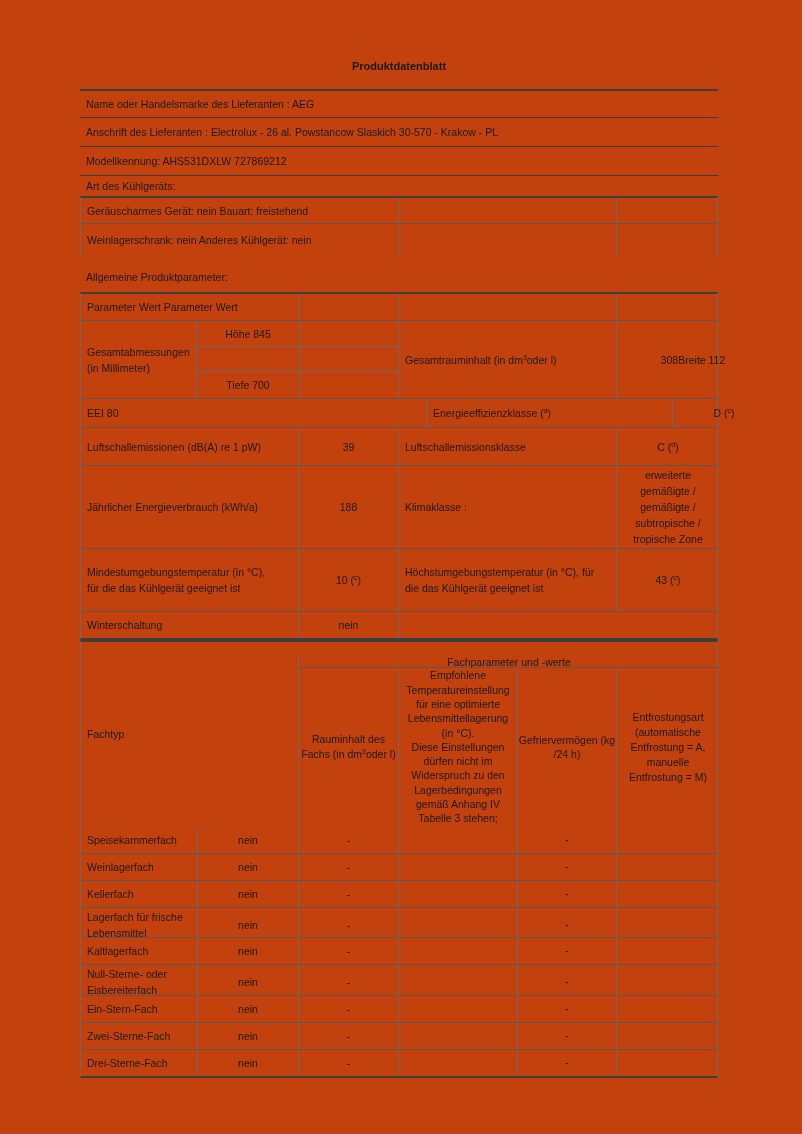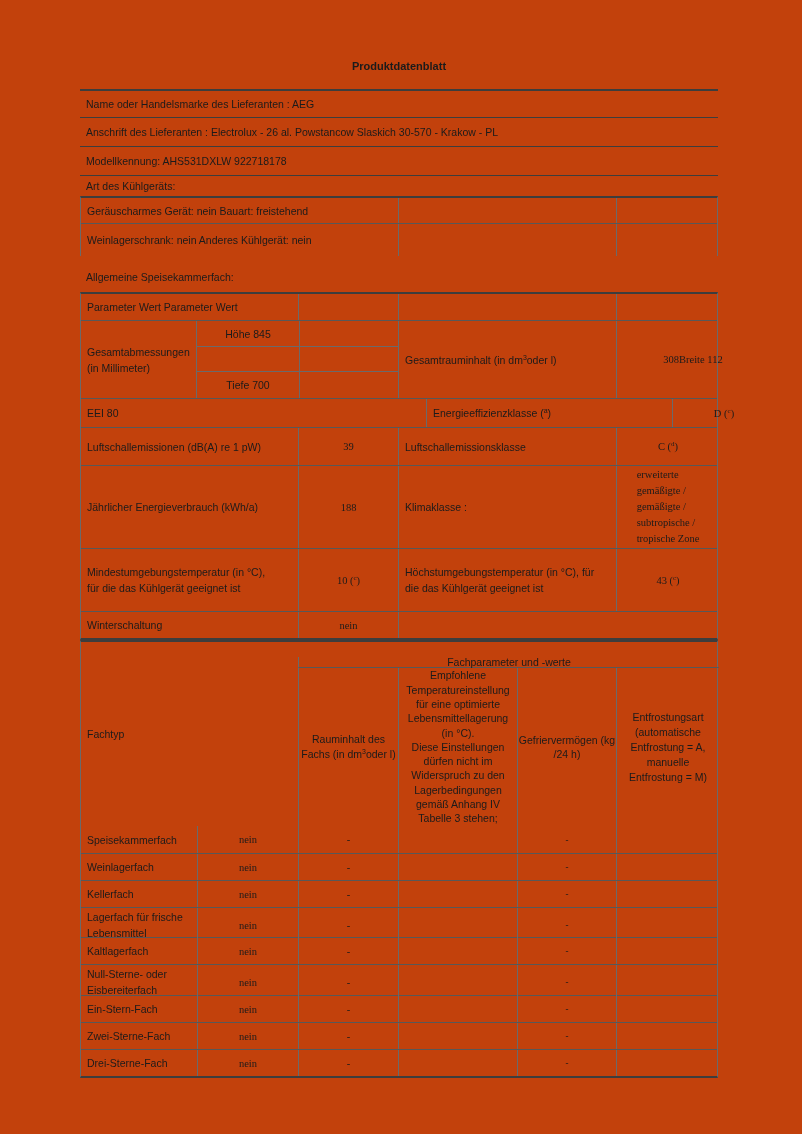--- a/index.html
+++ b/index.html
@@ -28,21 +28,21 @@
   .tbl{border-left:1px solid #6a6a6a;border-right:1px solid #6a6a6a;box-sizing:border-box;}
   .tbl-top{border-top:2px solid #3d3d3d;}
   .tbl-bottom{border-bottom:2px solid #3d3d3d;}
   .trow{display:grid;box-sizing:border-box;}
   .trow + .trow{border-top:1px solid #585858;}
   .cell{
     display:flex;align-items:center;box-sizing:border-box;
     padding:1px 6px;overflow:visible;
   }
   .bl{border-left:1px solid #6a6a6a;}
-  .ctr{justify-content:center;padding:1px 15px;font-family:Liberation Serif, serif;}
+  .ctr{justify-content:center;text-align:center;padding:1px 15px;}
   .preline{white-space:pre-line;}
   .sup{font-size:7px;vertical-align:super;line-height:0;}
   
   .t1{grid-template-columns:317px 218px 103px;}
   
   .t2a{grid-template-columns:217px 100px 218px 103px;}
   .t2b{grid-template-columns:115px 202px 218px 103px;}
   .t2c{grid-template-columns:317px 218px 103px;gap:28px;}
   .dims-grid{display:grid;grid-template-columns:102px 100px;grid-template-rows:26px 25px 26px;box-sizing:border-box;}
   .dims-grid .dcell{display:flex;align-items:center;justify-content:center;box-sizing:border-box;}
@@ -74,21 +74,21 @@
 
     <div class="title">Produktdatenblatt</div>
 
     <div class="secrow" style="height:28px">
       <span>Name oder Handelsmarke des Lieferanten : AEG</span>
     </div>
     <div class="secrow" style="height:29px;border-top-width:1.5px">
       <span>Anschrift des Lieferanten : Electrolux - 26 al. Powstancow Slaskich 30-570 - Krakow - PL</span>
     </div>
     <div class="secrow" style="height:29px;border-top-width:1.5px">
-      <span>Modellkennung: AHS531DXLW 922718178</span>
+      <span>Modellkennung: AHS531DXLW 727869212</span>
     </div>
     <div class="secrow" style="height:21px;border-top-width:1.5px">
       <span>Art des Kühlgeräts:</span>
     </div>
 
     <div class="tbl tbl-top">
       <div class="trow t1" style="height:25px">
         <div class="cell">
           <span>Geräuscharmes Gerät: nein Bauart: freistehend</span>
         </div>
@@ -98,21 +98,21 @@
       <div class="trow t1" style="height:33px">
         <div class="cell">
           <span>Weinlagerschrank: nein Anderes Kühlgerät: nein</span>
         </div>
         <div class="cell bl"></div>
         <div class="cell bl"></div>
       </div>
     </div>
 
     <div class="label-row" style="height:36px;padding-top:6px">
-      <span>Allgemeine Speisekammerfach:</span>
+      <span>Allgemeine Produktparameter:</span>
     </div>
 
     <div class="tbl tbl-top tbl-bottom">
 
       <div class="trow t2a" style="height:26px">
         <div class="cell">
           <span>Parameter Wert Parameter Wert</span>
         </div>
         <div class="cell bl"></div>
         <div class="cell bl"></div>

